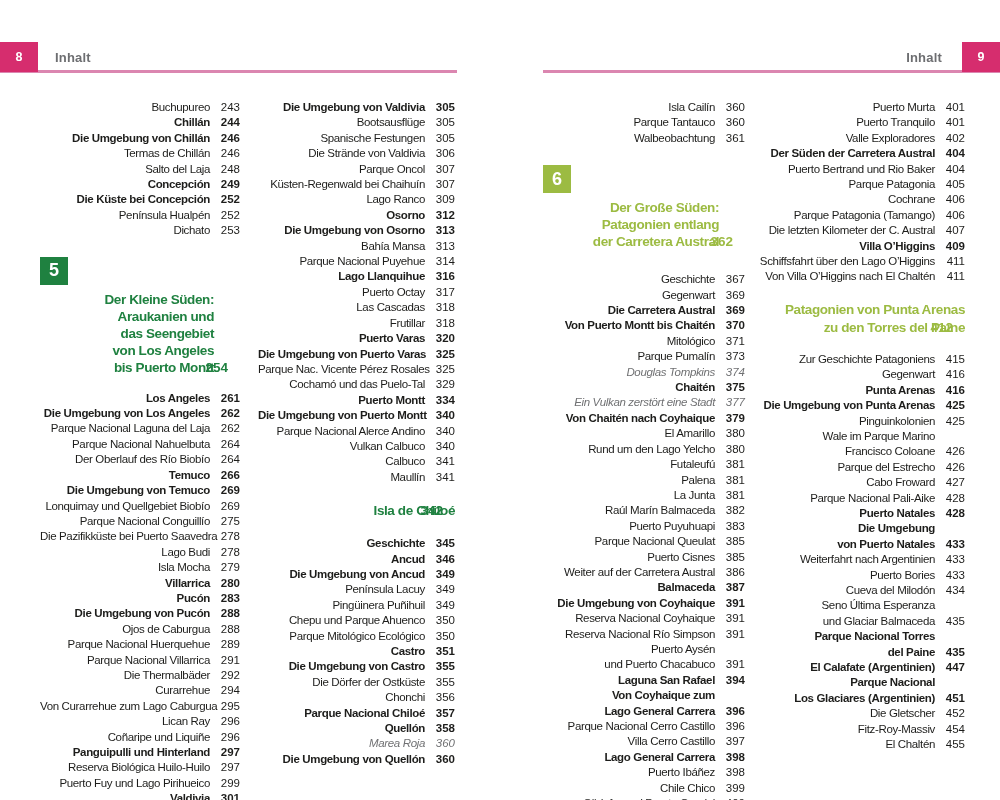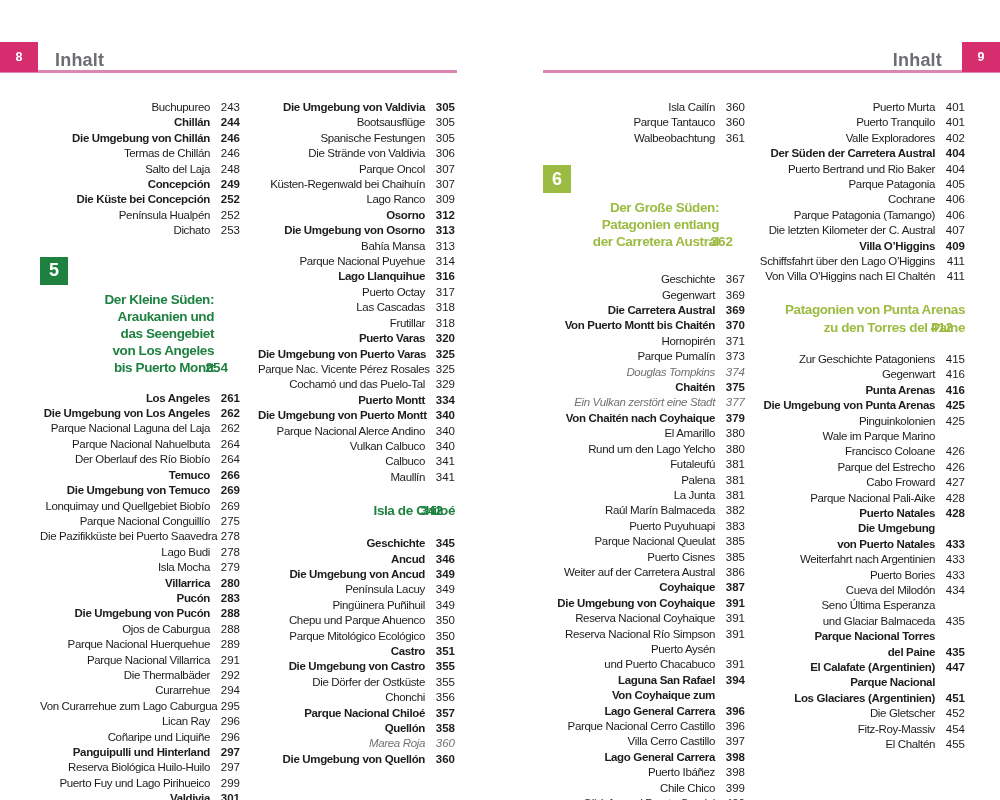--- a/index.html
+++ b/index.html
@@ -11,21 +11,21 @@
     font-family:"Liberation Sans",sans-serif;color:var(--text);overflow:hidden;margin:0 auto;}
   
   .hdr{position:absolute;top:42px;height:31px;}
   .hdr-left{left:0;width:457px;}
   .hdr-right{left:543px;width:457px;}
   .rule{position:absolute;left:0;right:0;top:28px;height:2.5px;background:var(--pinkline);}
   .pgtab{position:absolute;top:0;width:38px;height:30px;background:var(--pink);color:#fff;
     font-weight:bold;font-size:12.5px;display:flex;align-items:center;justify-content:center;z-index:2;}
   .hdr-left .pgtab{left:0;}
   .hdr-right .pgtab{right:0;}
-  .hdr-label{position:absolute;top:8px;font-size:18px;font-weight:bold;color:var(--gray);letter-spacing:.2px;}
+  .hdr-label{position:absolute;top:8px;font-size:13px;font-weight:bold;color:var(--gray);letter-spacing:.2px;}
   .hdr-left .hdr-label{left:55px;}
   .hdr-right .hdr-label{right:58px;}
   
   .col{position:absolute;top:100px;text-align:right;}
   .col1{left:40px;width:200px;}
   .col2{left:258px;width:197px;}
   .col3{left:543px;width:202px;}
   .col4{left:757px;width:208px;}
   
   .row{position:relative;line-height:15.4px;font-size:11.5px;letter-spacing:-.35px;
@@ -175,37 +175,37 @@
           <div class="chline">Der Große Süden:</div>
           <div class="chline">Patagonien entlang</div>
           <div class="chline"><span class="lab">der Carretera Austral</span><span class="num">362</span></div>
         </div>
       </div>
       <div class="gap" style="height: 22px;"></div>
       <div class="row"><span class="lab">Geschichte</span><span class="num">367</span></div>
       <div class="row"><span class="lab">Gegenwart</span><span class="num">369</span></div>
       <div class="row b"><span class="lab">Die Carretera Austral</span><span class="num">369</span></div>
       <div class="row b"><span class="lab">Von Puerto Montt bis Chaitén</span><span class="num">370</span></div>
-      <div class="row"><span class="lab">Hornopirén</span><span class="num">371</span></div>
+      <div class="row"><span class="lab">Mitológico</span><span class="num">371</span></div>
       <div class="row"><span class="lab">Parque Pumalín</span><span class="num">373</span></div>
       <div class="row it"><span class="lab">Douglas Tompkins</span><span class="num">374</span></div>
       <div class="row b"><span class="lab">Chaitén</span><span class="num">375</span></div>
       <div class="row it"><span class="lab">Ein Vulkan zerstört eine Stadt</span><span class="num">377</span></div>
       <div class="row b"><span class="lab">Von Chaitén nach Coyhaique</span><span class="num">379</span></div>
       <div class="row"><span class="lab">El Amarillo</span><span class="num">380</span></div>
       <div class="row"><span class="lab">Rund um den Lago Yelcho</span><span class="num">380</span></div>
       <div class="row"><span class="lab">Futaleufú</span><span class="num">381</span></div>
       <div class="row"><span class="lab">Palena</span><span class="num">381</span></div>
       <div class="row"><span class="lab">La Junta</span><span class="num">381</span></div>
       <div class="row"><span class="lab">Raúl Marín Balmaceda</span><span class="num">382</span></div>
       <div class="row"><span class="lab">Puerto Puyuhuapi</span><span class="num">383</span></div>
       <div class="row"><span class="lab">Parque Nacional Queulat</span><span class="num">385</span></div>
       <div class="row"><span class="lab">Puerto Cisnes</span><span class="num">385</span></div>
       <div class="row"><span class="lab">Weiter auf der Carretera Austral</span><span class="num">386</span></div>
-      <div class="row b"><span class="lab">Coyhaique</span><span class="num">387</span></div>
+      <div class="row b"><span class="lab">Balmaceda</span><span class="num">387</span></div>
       <div class="row b"><span class="lab">Die Umgebung von Coyhaique</span><span class="num">391</span></div>
       <div class="row"><span class="lab">Reserva Nacional Coyhaique</span><span class="num">391</span></div>
       <div class="row"><span class="lab">Reserva Nacional Río Simpson</span><span class="num">391</span></div>
       <div class="row"><span class="lab">Puerto Aysén</span></div>
       <div class="row ind"><span class="lab">und Puerto Chacabuco</span><span class="num">391</span></div>
       <div class="row b"><span class="lab">Laguna San Rafael</span><span class="num">394</span></div>
       <div class="row b"><span class="lab">Von Coyhaique zum</span></div>
       <div class="row b ind"><span class="lab">Lago General Carrera</span><span class="num">396</span></div>
       <div class="row"><span class="lab">Parque Nacional Cerro Castillo</span><span class="num">396</span></div>
       <div class="row"><span class="lab">Villa Cerro Castillo</span><span class="num">397</span></div>

